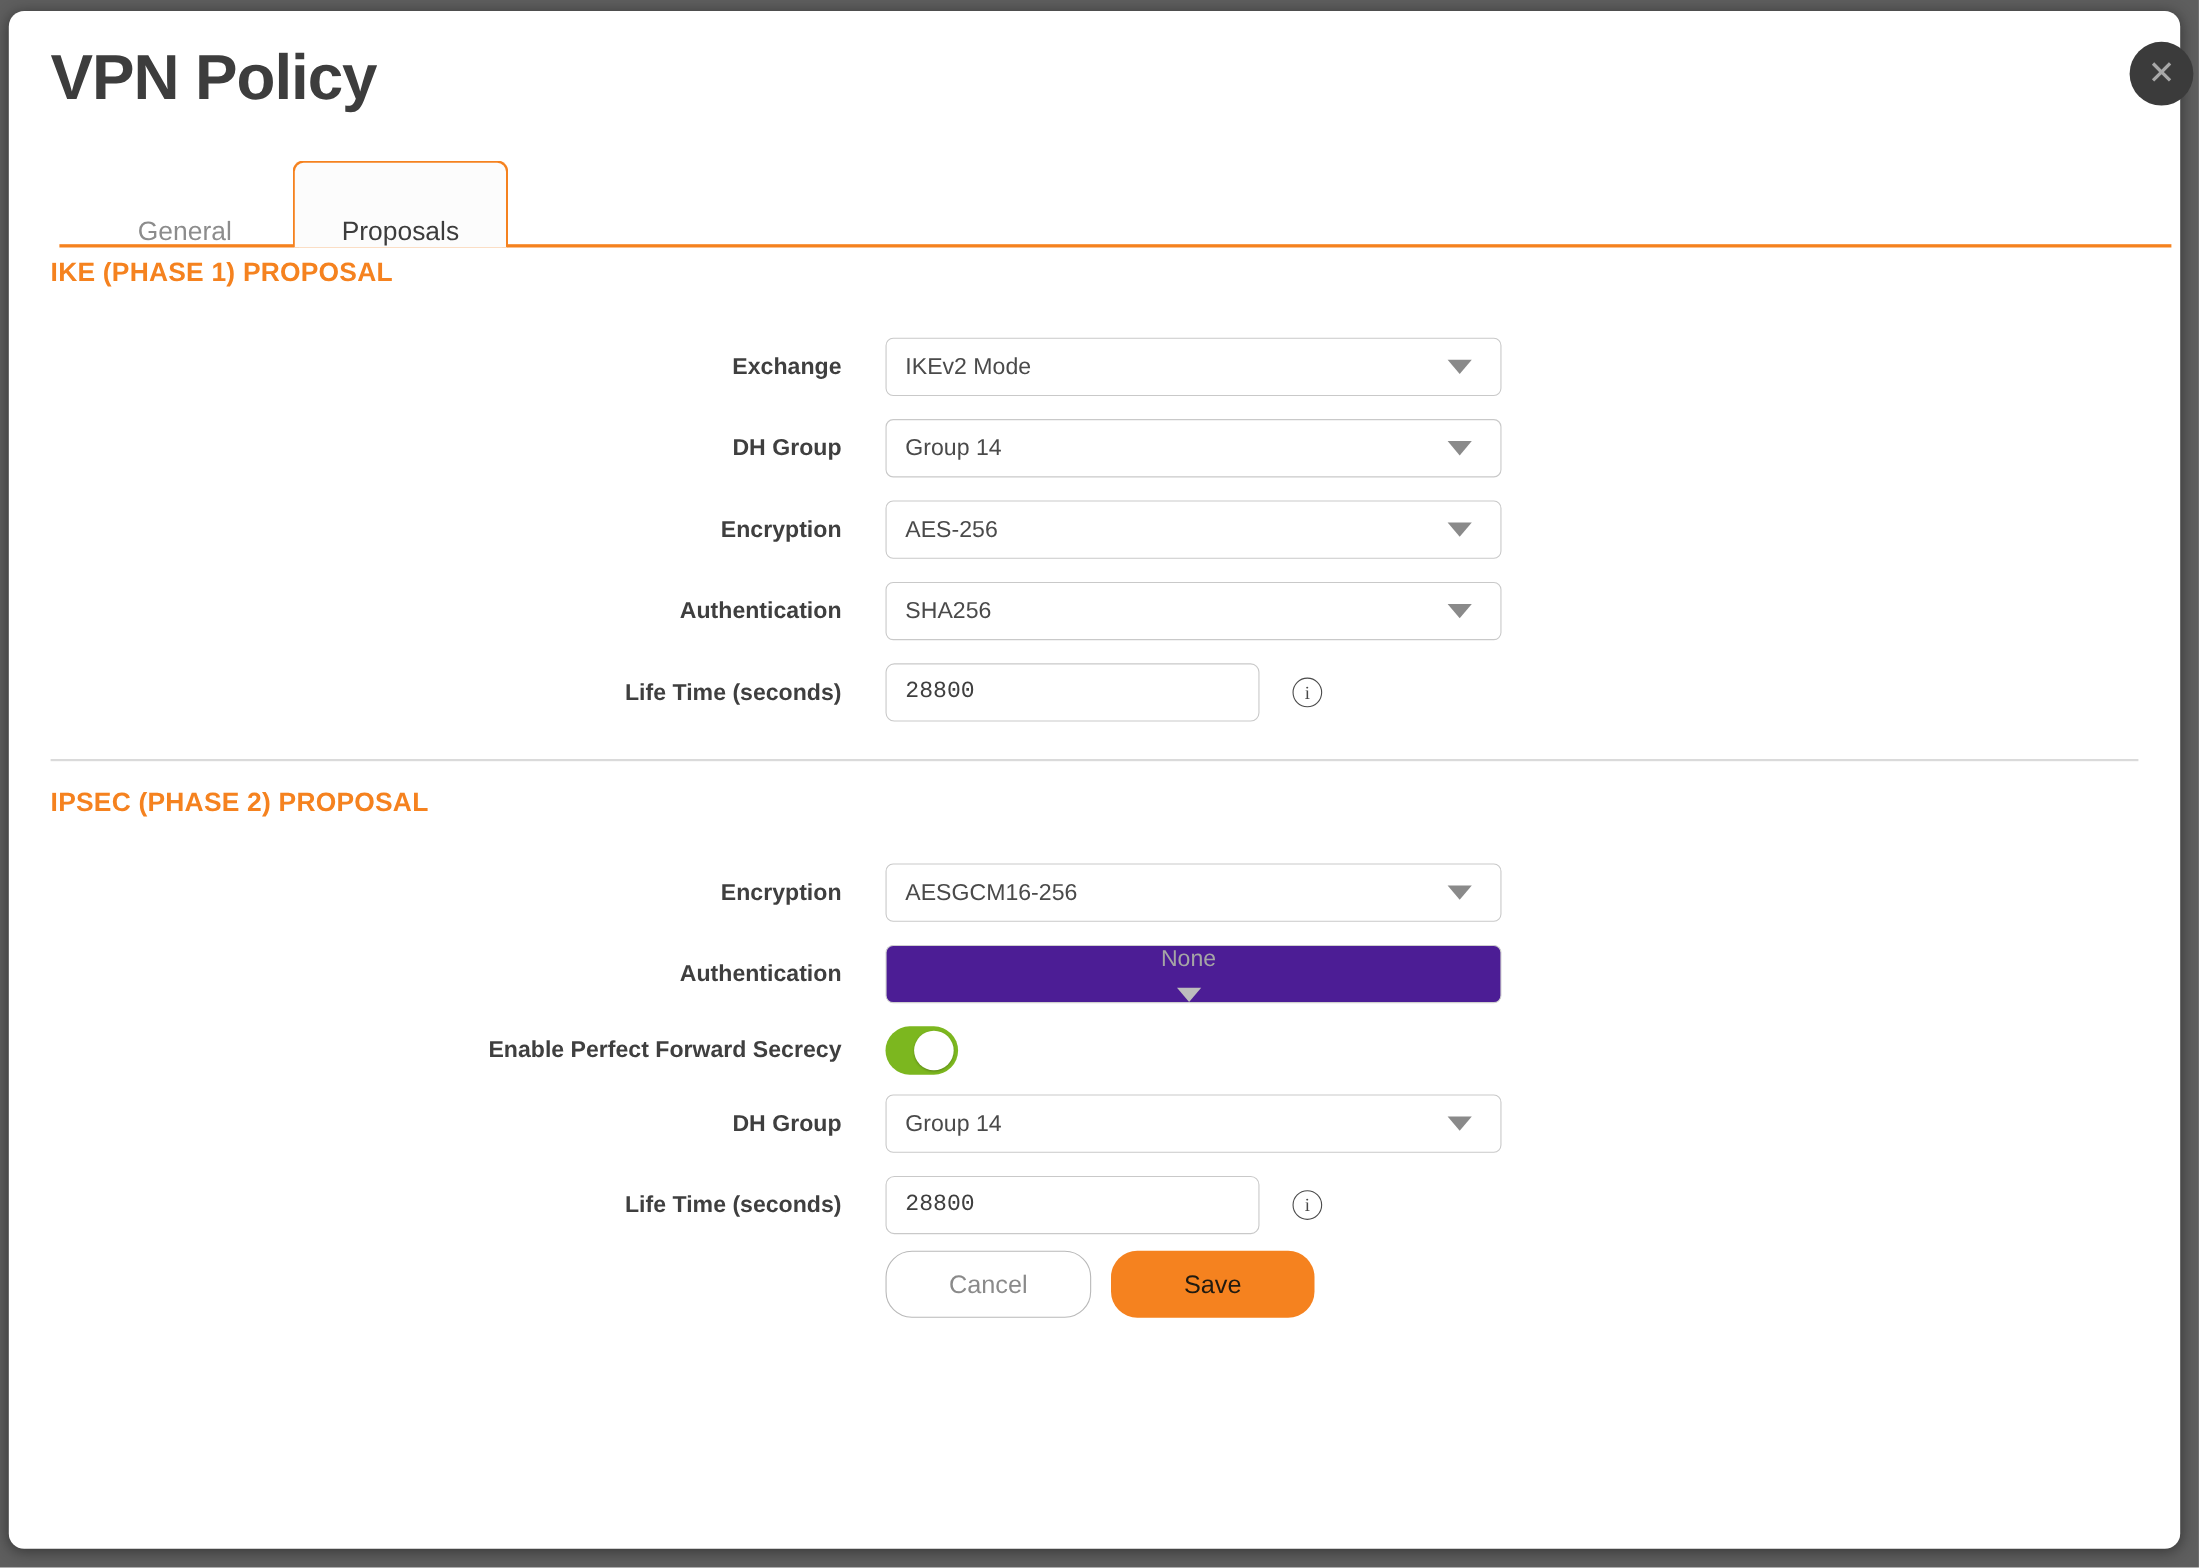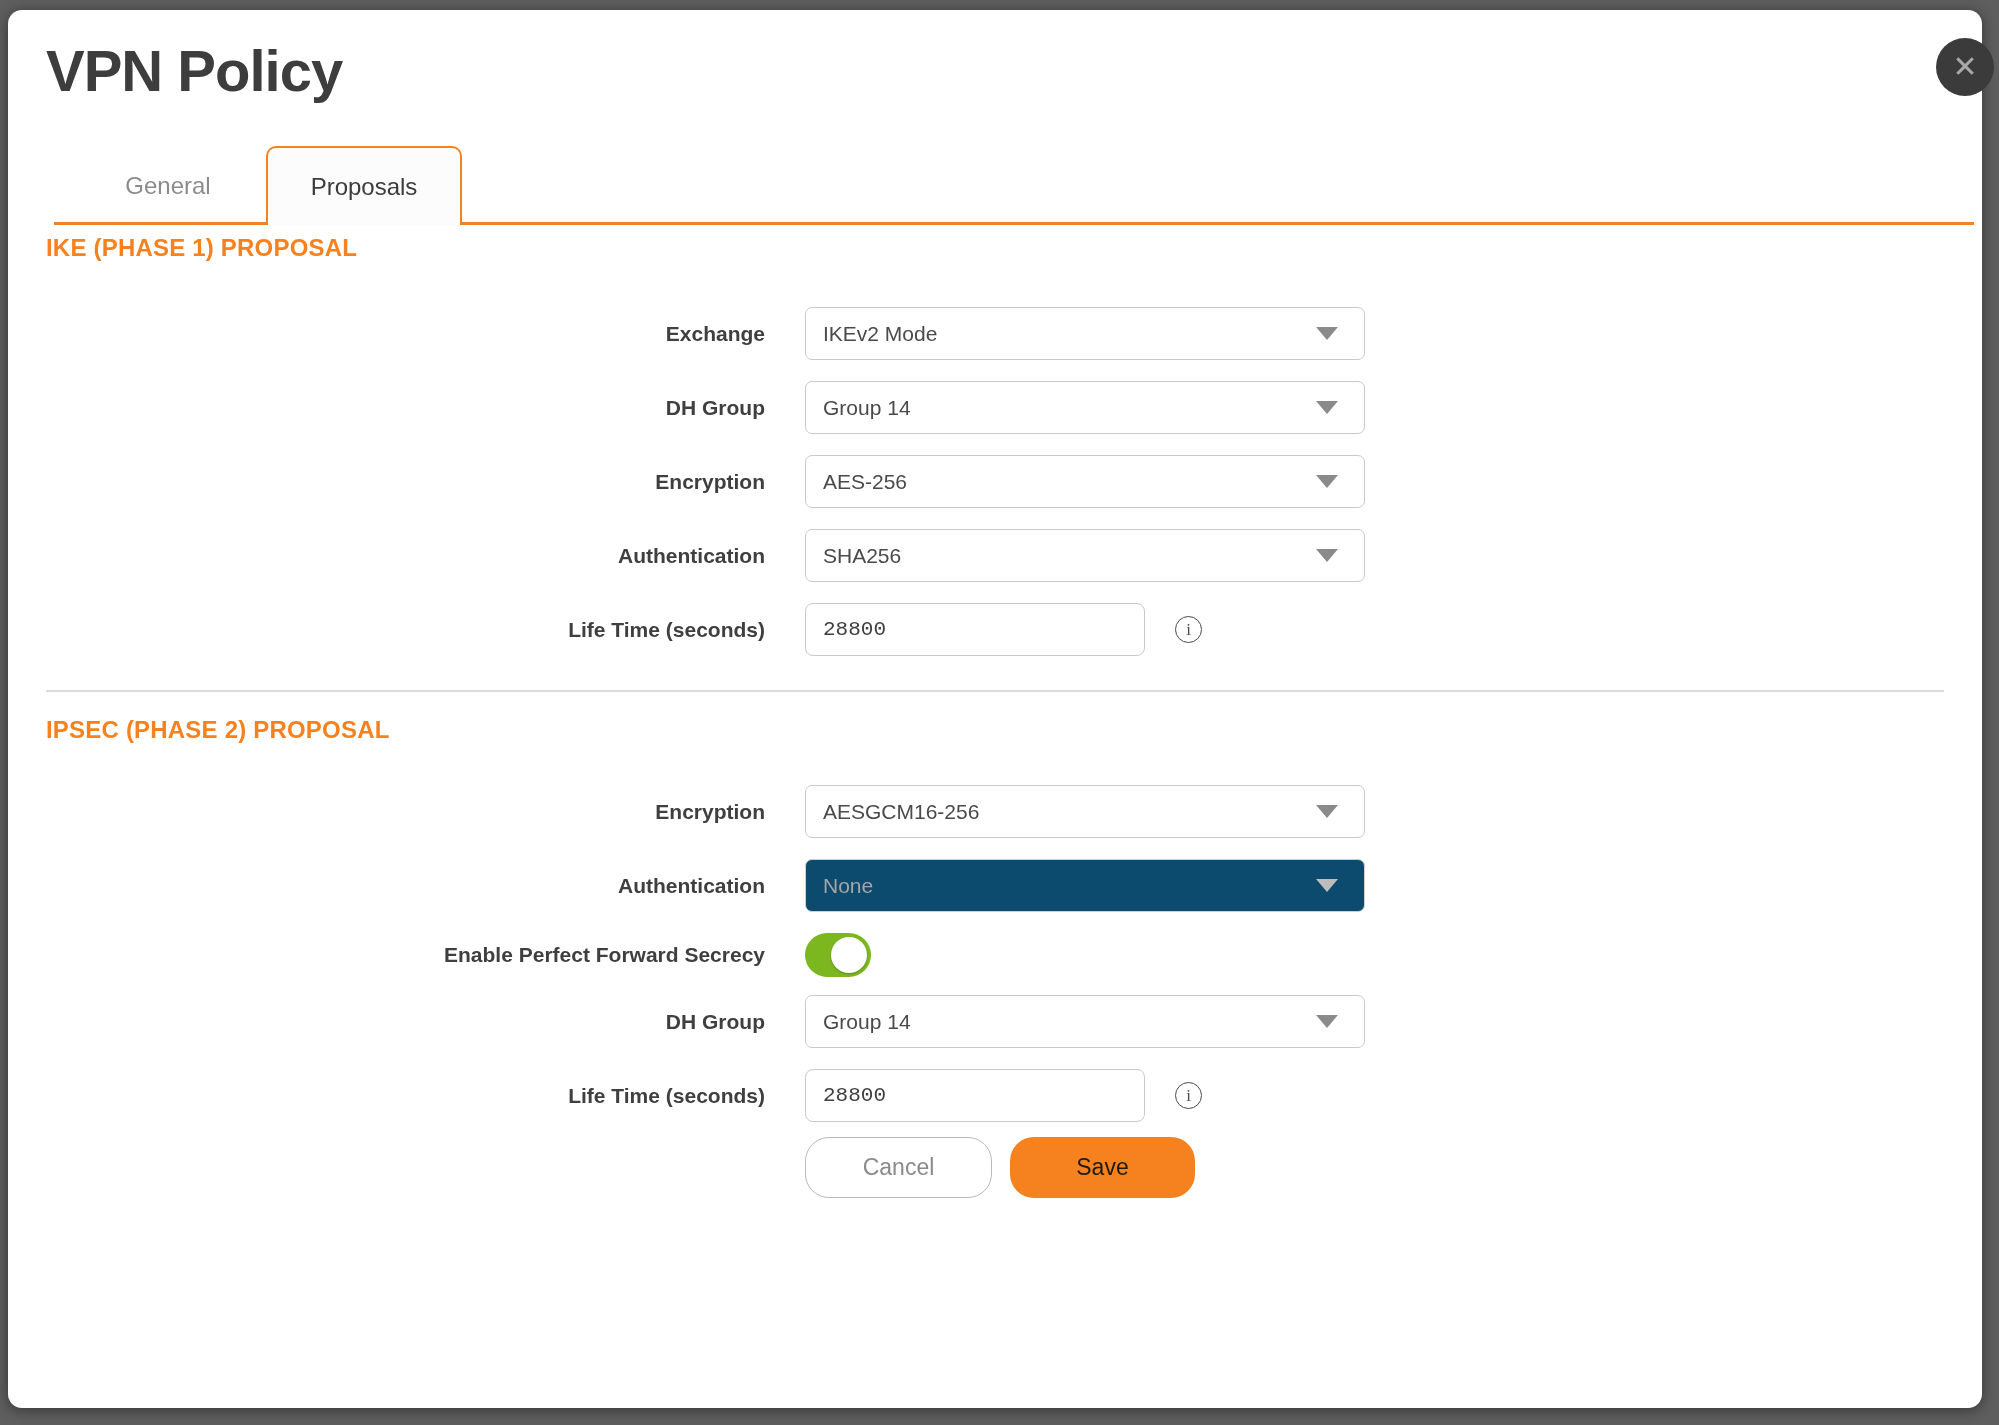--- a/index.html
+++ b/index.html
@@ -54,21 +54,21 @@
   }
   .tabbar::after {
     content:"";
     position:absolute;
     left:-16px; right:0; bottom:0;
     height:3px;
     background:var(--accent);
   }
   .tab {
     width:196px; height:79px;
-    display:flex; align-items:center; justify-content:center;
+    display:flex; align-items:flex-end; justify-content:center;
     font-size:24px;
     color:#8c8c8c;
     cursor:pointer;
     position:relative;
   }
   .tab.active {
     z-index:2;
     background:#fcfcfc;
     border:2px solid var(--accent);
     border-bottom:none;
@@ -120,23 +120,24 @@
     cursor:pointer;
   }
   .dropdown .dval { font-size:21px; color:#4a4a4a; }
   .caret {
     width:0; height:0;
     border-left:11px solid transparent;
     border-right:11px solid transparent;
     border-top:13px solid #8a8a8a;
   }
   .dropdown.disabled {
-    background:#0c4a6e;
+    background:#4c1d95;
     border-color:#cfcfcf;
     cursor:default;
+    flex-direction:column;
   }
   .dropdown.disabled .dval { color:#a5a5a5; }
   .dropdown.disabled .caret { border-top-color:#bdbdbd; }
   .textinput {
     flex:none;
     width:340px; height:53px;
     border:1.5px solid #c9c9c9;
     border-radius:8px;
     font-size:21px;
     color:#3f3f3f;

